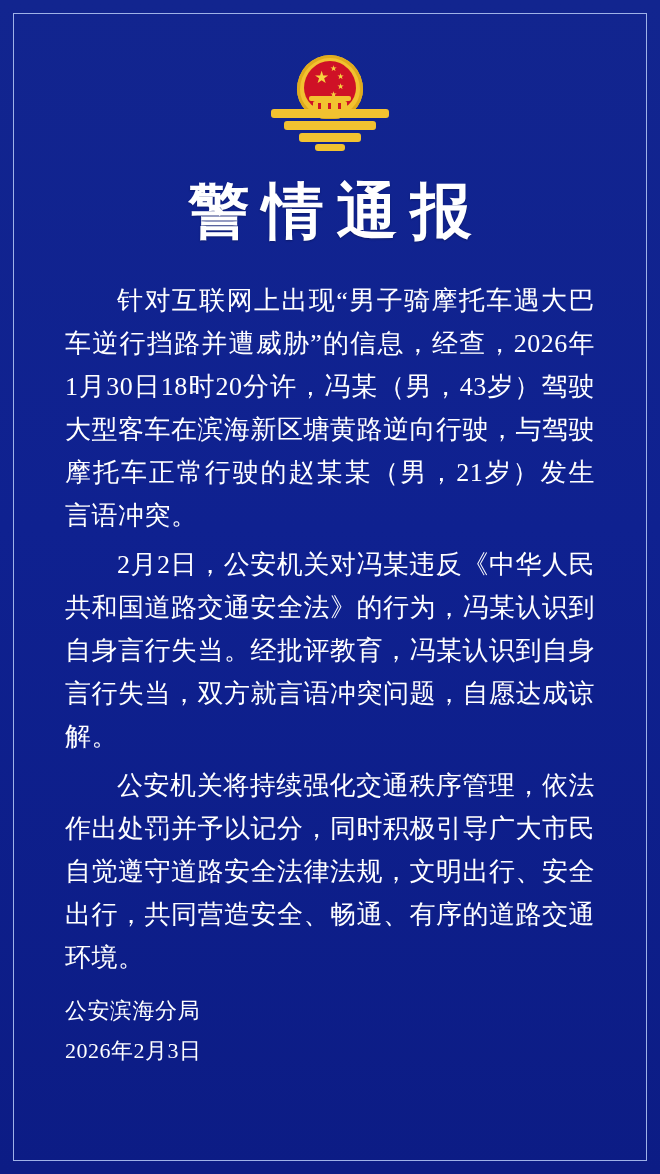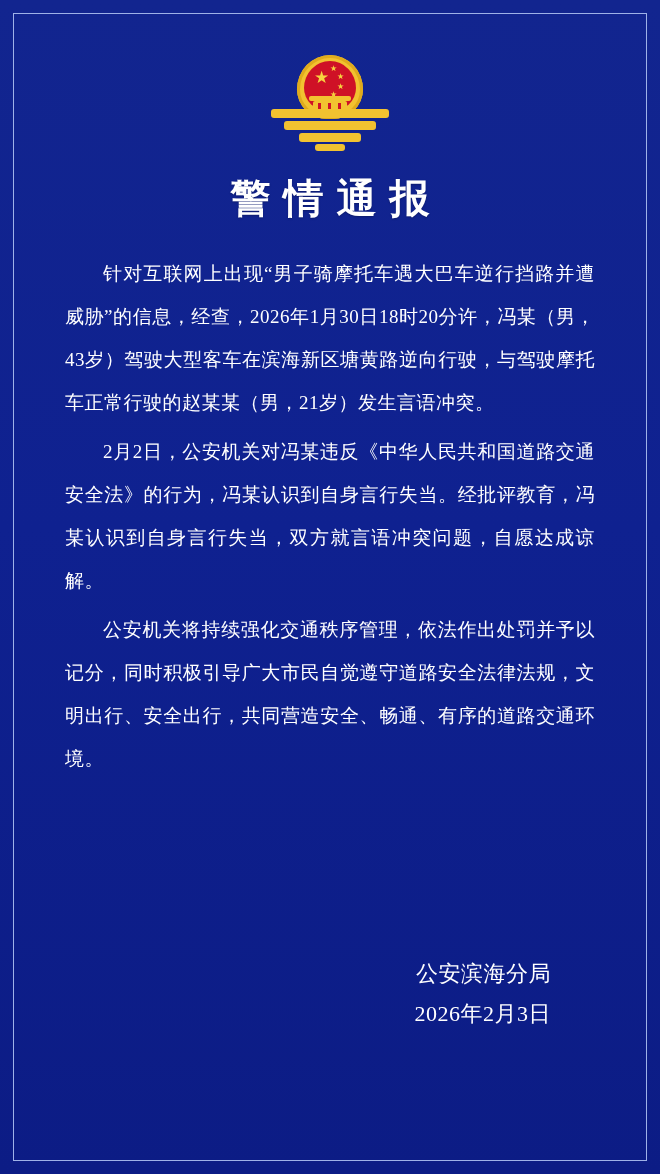--- a/index.html
+++ b/index.html
@@ -141,55 +141,54 @@
     height: 12px;
     background: #cf1126;
   }
   .emblem .pillars span:nth-child(1){ left: 5px; }
   .emblem .pillars span:nth-child(2){ left: 15px; }
   .emblem .pillars span:nth-child(3){ left: 25px; }
 
   
   .title {
     color: #ffffff;
-    font-size: 40px;
+    font-size: 61px;
     font-weight: bold;
     letter-spacing: 13px;
     text-indent: 13px;
     margin: 6px 0 26px 0;
     font-family: "Liberation Serif", "DejaVu Serif", serif;
     text-shadow: 0 1px 2px rgba(0,0,0,0.25);
   }
 
   
   .body {
     width: 100%;
     color: #ffffff;
-    font-size: 19px;
+    font-size: 26px;
     line-height: 43px;
     text-align: justify;
     text-justify: inter-ideograph;
     letter-spacing: 0.5px;
   }
   .body p {
     margin: 0 0 6px 0;
     text-indent: 2em;
   }
 
   .spacer { flex: 1 1 auto; }
 
   .signature {
     width: 100%;
-    text-align: right;
     color: #ffffff;
     font-size: 22px;
     line-height: 40px;
     padding-right: 44px;
     box-sizing: border-box;
-    margin-bottom: 97px;
+    margin-bottom: 60px;
   }
   .signature div { letter-spacing: 0.5px; }
 </style>
 </head>
 <body>
 
 <div class="poster">
   <div class="frame"></div>
 
   <div class="content">

